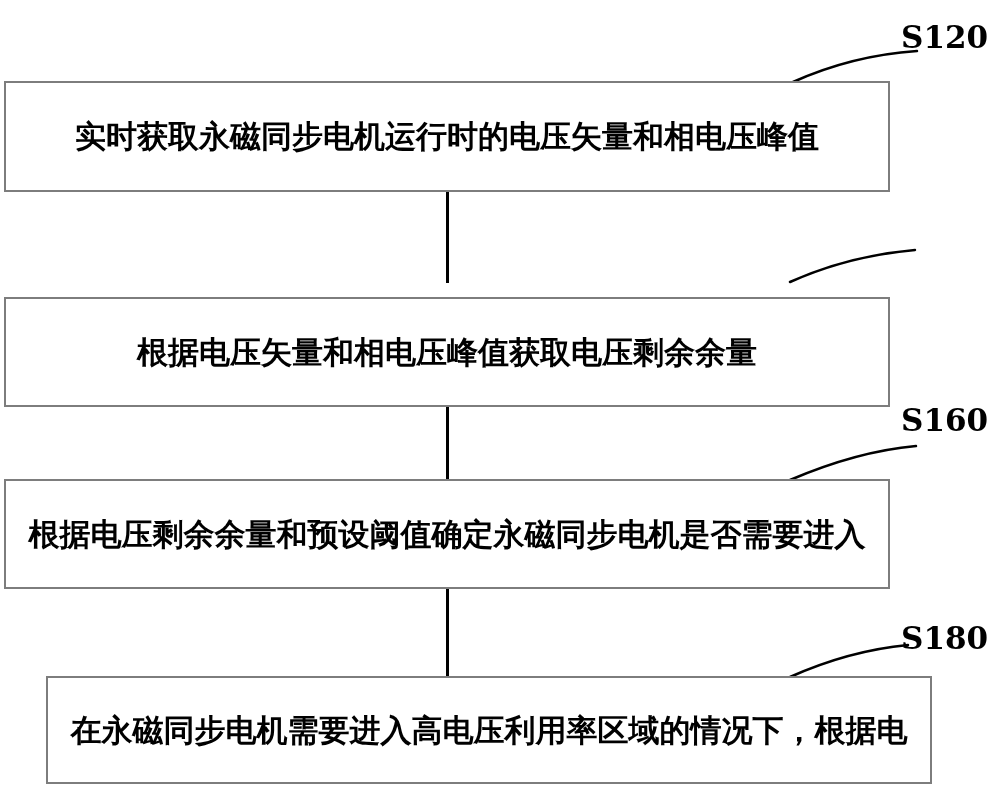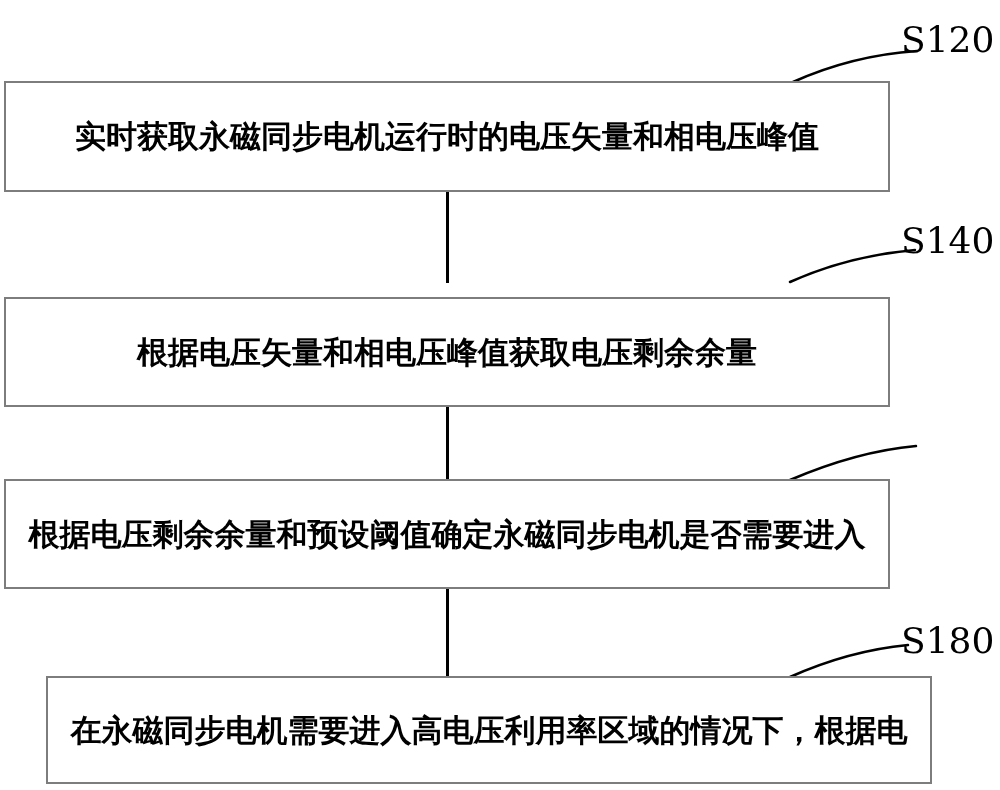--- a/index.html
+++ b/index.html
@@ -45,22 +45,22 @@
   .box-4 { top: 676px; height: 108px; margin-left: 42px; }
   .step-line {
     line-height: 37px;
     white-space: nowrap;
     letter-spacing: 0px;
   }
   .step-label {
     position: absolute;
     left: 901px;
     width: 95px;
-    font-size: 36px;
-    font-weight: normal;
+    font-size: 31px;
+    font-weight: bold;
     color: var(--text-color, #000000);
     white-space: nowrap;
   }
   .label-1 { top: 19px;  }
   .label-2 { top: 220px; }
   .label-3 { top: 402px; }
   .label-4 { top: 620px; }
 </style>
 </head>
 <body>
@@ -73,21 +73,21 @@
     <line x1="447.5" y1="389" x2="447.5" y2="481" stroke="#000000" stroke-width="3"></line>
     <line x1="447.5" y1="587" x2="447.5" y2="678" stroke="#000000" stroke-width="3"></line>
 
     <path d="M 793 82 C 833 64, 873 54, 917 51" fill="none" stroke="#000000" stroke-width="2.5" stroke-linecap="round"></path>
     <path d="M 790 282 C 830 264, 870 254, 915 250" fill="none" stroke="#000000" stroke-width="2.5" stroke-linecap="round"></path>
     <path d="M 790 480 C 832 462, 872 450, 916 446" fill="none" stroke="#000000" stroke-width="2.5" stroke-linecap="round"></path>
     <path d="M 790 677 C 828 660, 866 649, 908 645" fill="none" stroke="#000000" stroke-width="2.5" stroke-linecap="round"></path>
   </svg>
 
   <div class="step-label label-1">S120</div>
-  <div class="step-label label-2">S140</div>
+  <div class="step-label label-3">S160</div>
   <div class="step-label label-4">S180</div>
 
   <div class="step-box box-1">
     <div class="step-line">实时获取永磁同步电机运行时的电压矢量和相电压峰值</div>
   </div>
 
   <div class="step-box box-2">
     <div class="step-line">根据电压矢量和相电压峰值获取电压剩余余量</div>
   </div>
 

